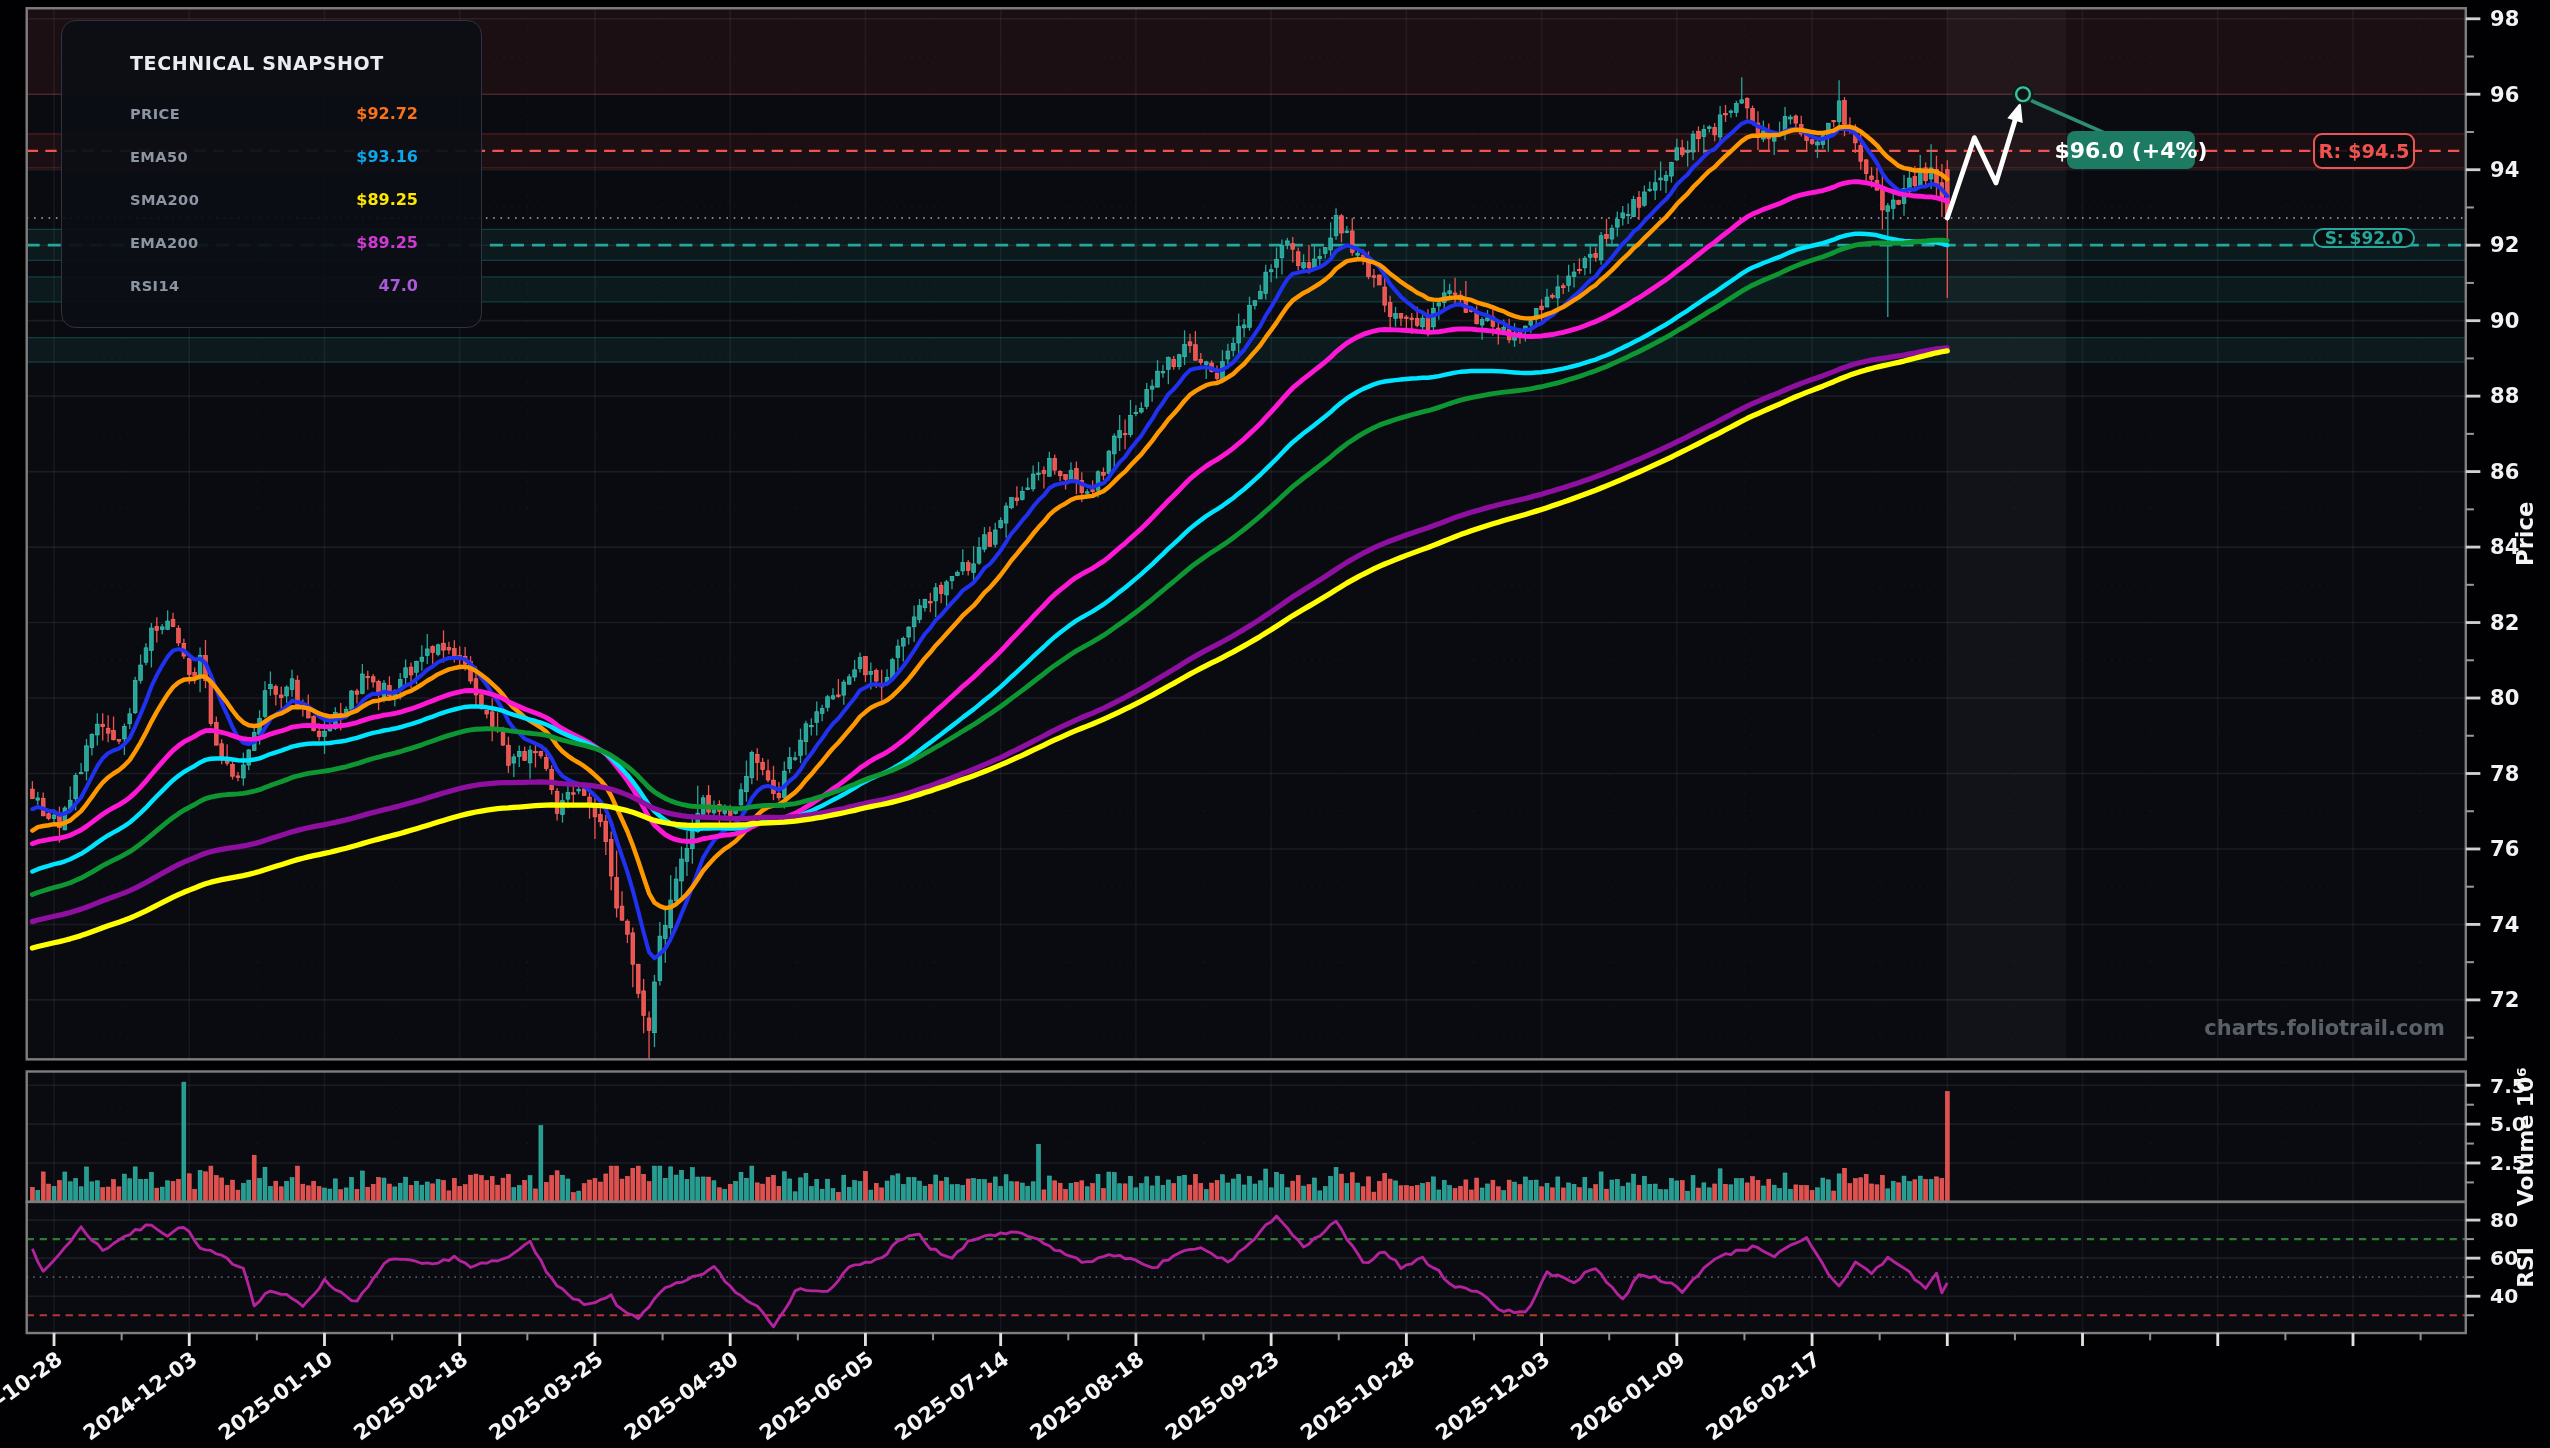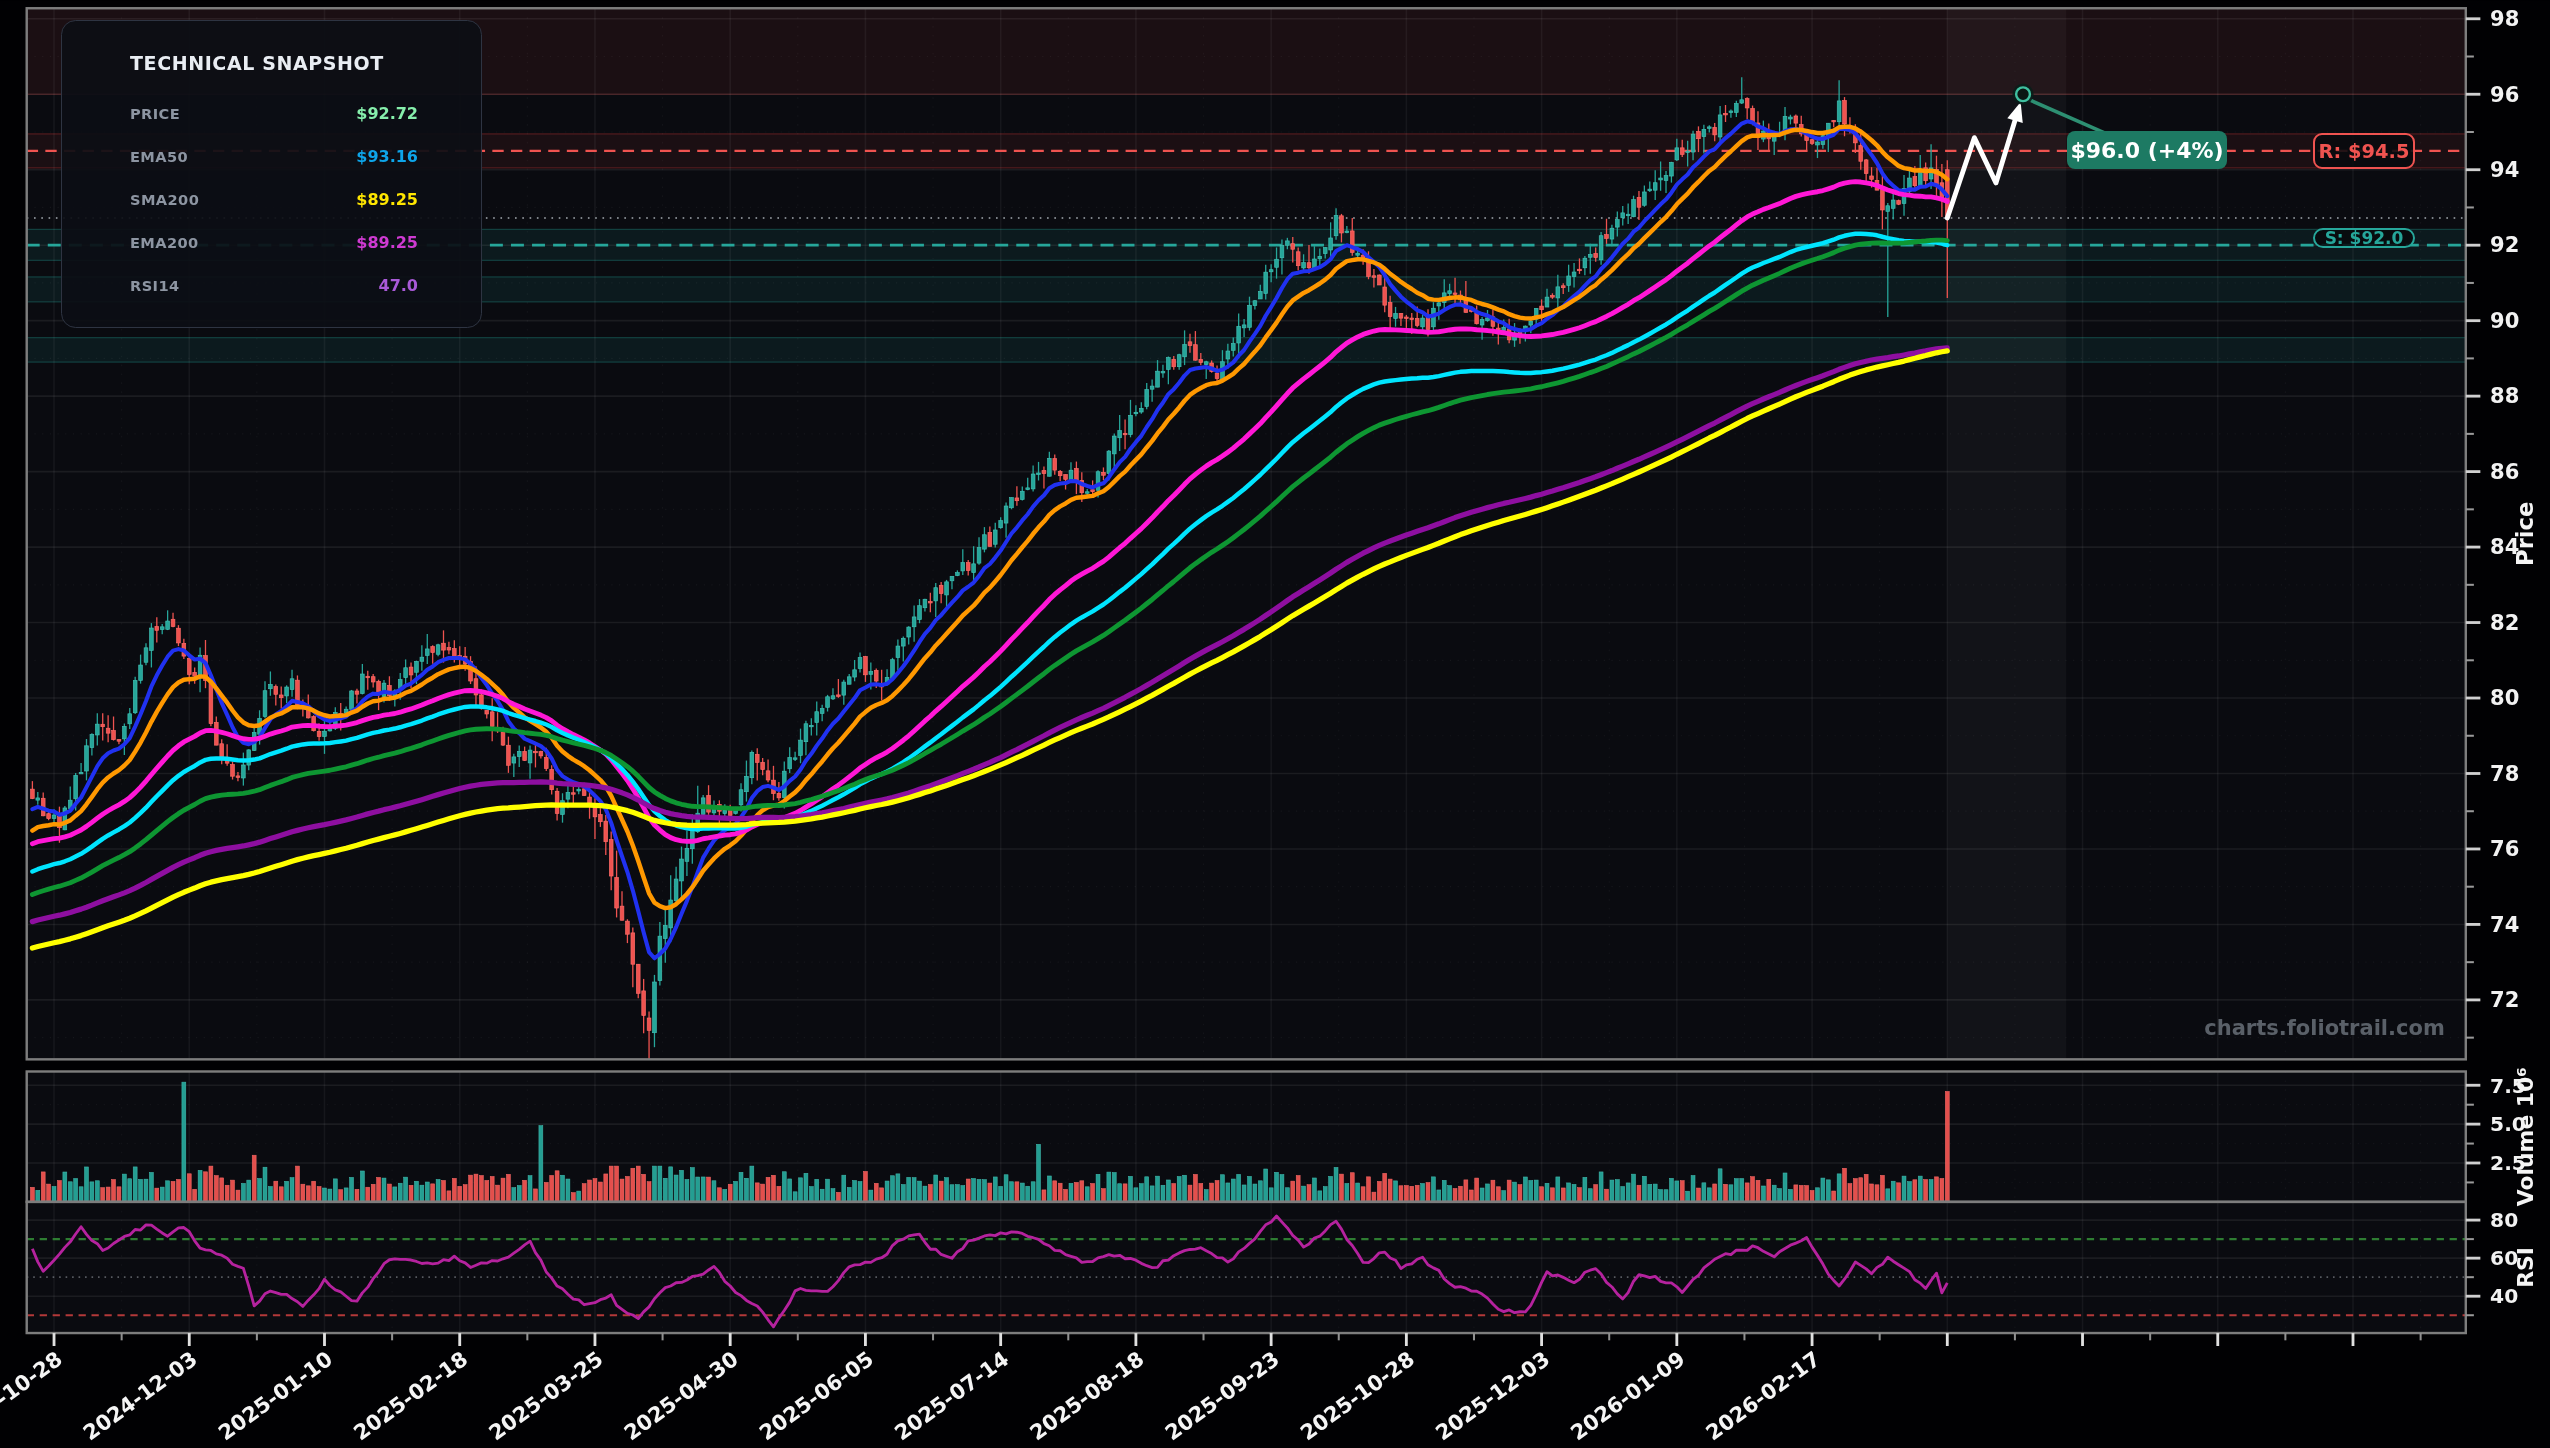--- a/index.html
+++ b/index.html
@@ -13,21 +13,21 @@
             background:rgba(12,14,20,0.93);border:1.6px solid #2e3442;
             padding:19.4px 63px 16px 68px;box-sizing:border-box;position:absolute;z-index:5;}
   .snap-title{font-weight:bold;font-size:19px;letter-spacing:0.6px;color:#e9edf3;margin:11.3px 0 18px 0;}
   .snap-row{display:flex;justify-content:space-between;align-items:center;height:43px;}
   .snap-label{font-weight:bold;font-size:14.6px;color:#8d95a2;letter-spacing:0.4px;}
   .snap-value{font-weight:bold;font-size:16px;}
   #r-label{left:2313px;top:133px;width:102px;height:36px;border:2.4px solid #ef5350;
            border-radius:9px;background:rgba(8,10,14,0.88);font-size:19.4px;color:#ef5350;z-index:4;}
   #s-label{left:2313px;top:228px;width:102px;height:20px;border:2.4px solid #26a69a;
            border-radius:13px;background:rgba(8,10,14,0.88);font-size:17px;color:#26a69a;z-index:4;}
-  #callout{left:2067px;top:131px;width:160px;height:38px;border-radius:8px;
+  #callout{left:2067px;top:131px;width:128px;height:38px;border-radius:8px;
            background:#1d7a63;font-size:22px;color:#ffffff;z-index:4;}
   #watermark{left:2187px;top:1016px;width:275px;font-size:21px;color:#5a6068;z-index:3;}
 </style>
 </head>
 <body>
 
 <div id="stage">
   <svg id="chart" width="2550" height="1449" viewBox="0 0 3149 1789">
       <g>
         <rect x="0" y="0" width="3149" height="1789" fill="#010103"></rect>
@@ -1416,21 +1416,21 @@
         <text x="3128" y="659" font-size="28" font-weight="bold" fill="#f5f5f5" text-anchor="middle" font-family="&quot;DejaVu Sans&quot;,&quot;Liberation Sans&quot;,sans-serif" transform="rotate(-90 3128 659)">Price</text>
         <text x="3128" y="1403.5" font-size="27" font-weight="bold" fill="#f5f5f5" text-anchor="middle" font-family="&quot;DejaVu Sans&quot;,&quot;Liberation Sans&quot;,sans-serif" transform="rotate(-90 3128 1403.5)">Volume 10⁶</text>
         <text x="3128" y="1565" font-size="27" font-weight="bold" fill="#f5f5f5" text-anchor="middle" font-family="&quot;DejaVu Sans&quot;,&quot;Liberation Sans&quot;,sans-serif" transform="rotate(-90 3128 1565)">RSI</text>
       </g>
     </svg>
 
   <div id="snapshot">
     <div class="snap-title">TECHNICAL SNAPSHOT</div>
     <div class="snap-row">
       <span class="snap-label">PRICE</span>
-      <span class="snap-value" style="color: #86efac;">$92.72</span>
+      <span class="snap-value" style="color: #f97316;">$92.72</span>
     </div>
     <div class="snap-row">
       <span class="snap-label">EMA50</span>
       <span class="snap-value" style="color: #0ea5e9;">$93.16</span>
     </div>
     <div class="snap-row">
       <span class="snap-label">SMA200</span>
       <span class="snap-value" style="color: rgb(255, 230, 0);">$89.25</span>
     </div>
     <div class="snap-row">

